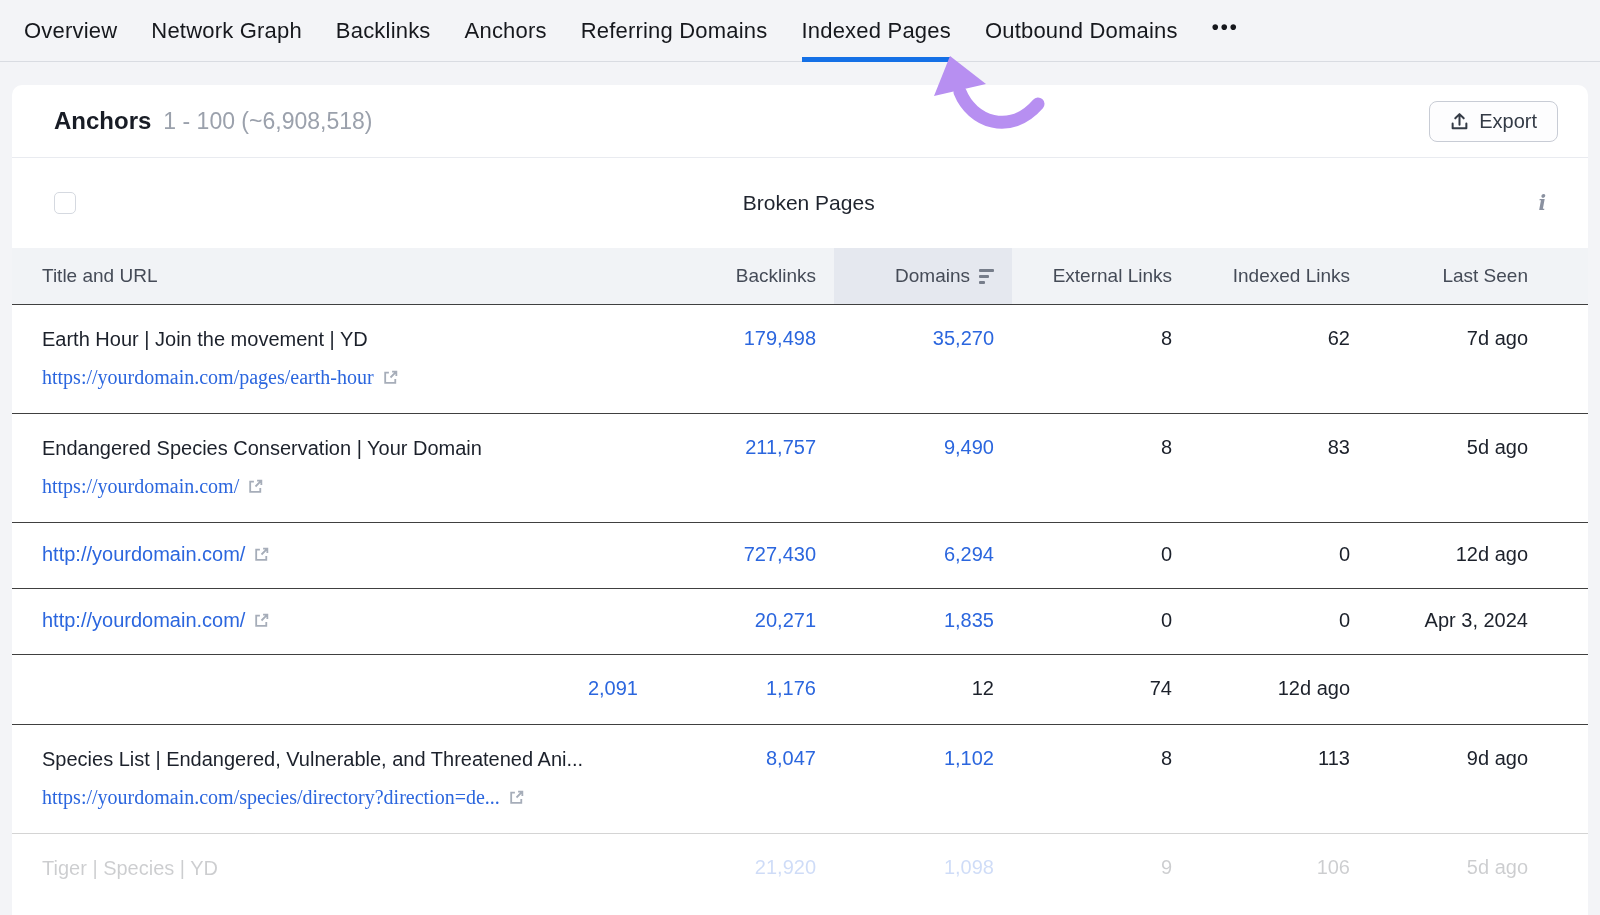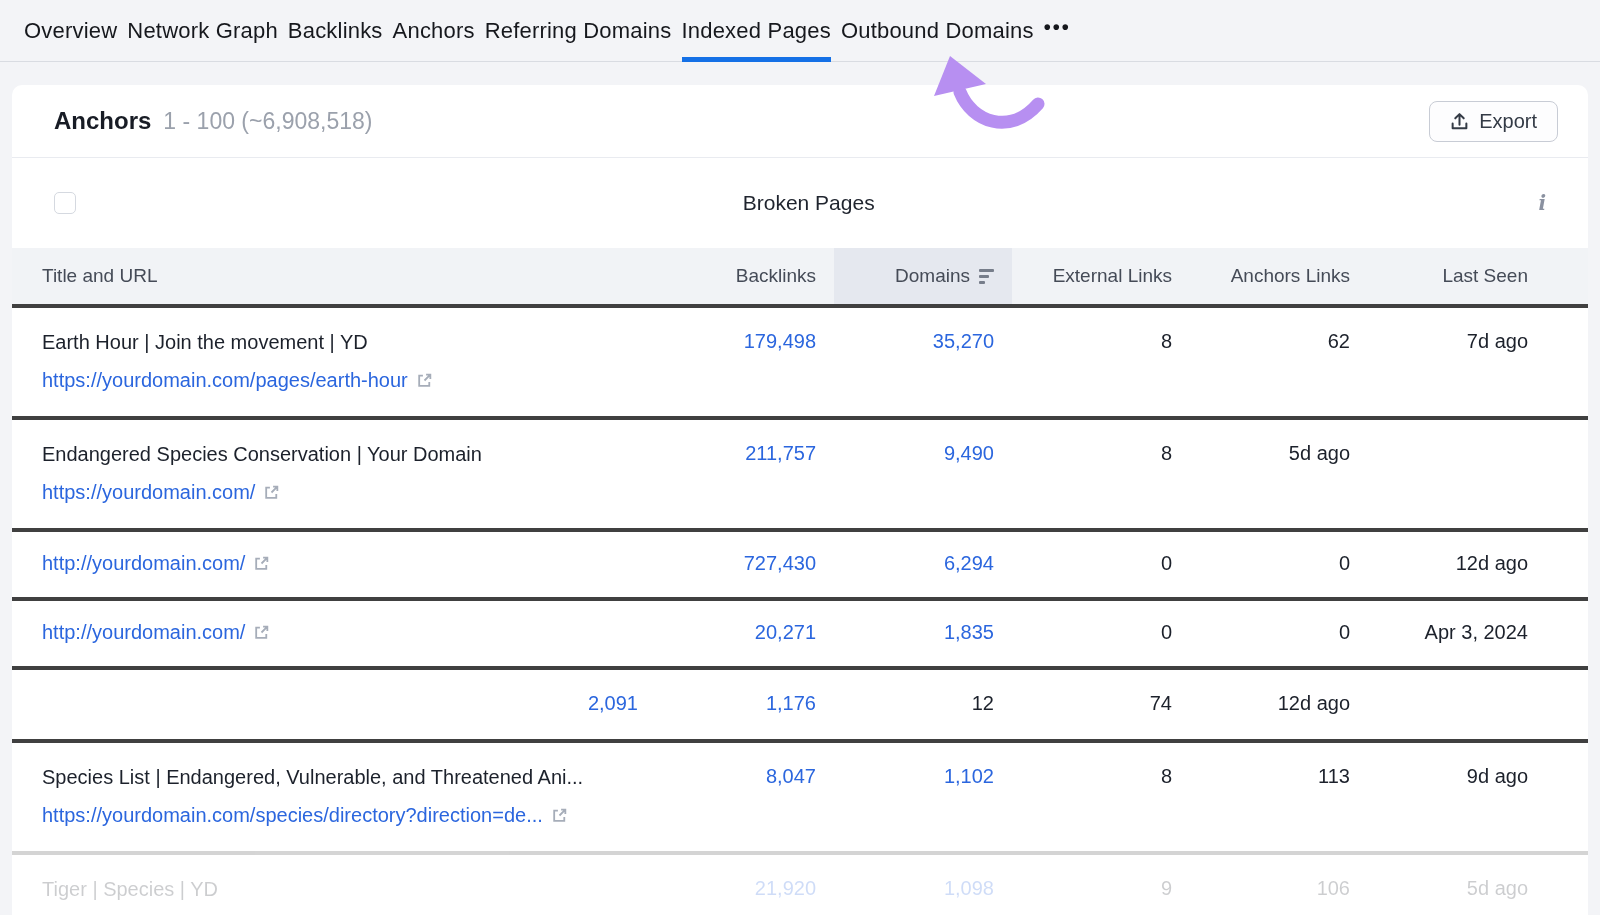--- a/index.html
+++ b/index.html
@@ -1,20 +1,20 @@
 <!DOCTYPE html>
 <html><head>
 <meta charset="utf-8">
 <style>
   * { margin:0; padding:0; box-sizing:border-box; }
   html,body { width:1600px; height:915px; overflow:hidden;
     font-family:"Liberation Sans", sans-serif; background:#f3f4f7; }
 
   
-  .topnav { height:62px; display:flex; align-items:stretch; gap:10px;
+  .topnav { height:62px; display:flex; align-items:stretch; gap:34px;
     padding:0 24px; border-bottom:1px solid #d9dce2; background:#f3f4f7; position:relative; }
   .tab { display:flex; align-items:center; font-size:22px; font-weight:500;
     letter-spacing:.2px; color:#16181d; position:relative; cursor:pointer; white-space:nowrap; }
   .tab.active::after { content:""; position:absolute; left:0; right:0; bottom:-1px;
     height:5px; background:var(--accent); }
   .tab-more { display:flex; align-items:center; font-size:20px; font-weight:700;
     color:#16181d; letter-spacing:2px; cursor:pointer; padding-bottom:6px; }
 
   
   .annot-arrow { position:absolute; left:880px; top:42px; width:190px; height:100px;
@@ -46,26 +46,26 @@
   .thead { background:#f1f3f6; }
   .th { display:flex; align-items:center; justify-content:flex-end; height:56px;
     font-size:19px; color:#454b57; padding-right:18px; white-space:nowrap; }
   .th-first { justify-content:flex-start; padding-left:30px; }
   .th-sorted { background:#e5e8ef; }
   .sort-icon { display:inline-flex; flex-direction:column; gap:3px; margin-left:9px; }
   .sort-icon i { display:block; height:3px; background:#767d8a; border-radius:1px; }
   .sort-icon i:nth-child(1){ width:15px; } .sort-icon i:nth-child(2){ width:10px; }
   .sort-icon i:nth-child(3){ width:6px; }
 
-  .trow { border-top:4px solid #404040; padding-top:22px; padding-bottom:24px; }
+  .trow { border-top:1px solid #404040; padding-top:22px; padding-bottom:24px; }
   .trow.single { padding-top:20px; padding-bottom:22px; }
   .trow.faded { opacity:.22; }
   .tcell-title { padding-left:30px; }
   .row-title { font-size:20px; color:#1c212b; line-height:1.2; white-space:nowrap; }
-  .row-url { margin-top:15px; }
+  .row-url { margin-top:15px;font-family:Liberation Serif, serif; }
   .link { font-size:20px; color:#2b66de; text-decoration:none; cursor:pointer; white-space:nowrap; }
   .ext-icon { color:#a6adb9; margin-left:8px; vertical-align:-2px; cursor:pointer; }
   .num { font-size:20px; text-align:right; padding-right:18px; white-space:nowrap; }
   .num a { color:#2b66de; text-decoration:none; cursor:pointer; }
   .plain { color:#1c212b; }
 
   :root { --accent:#1470e6; }
 </style>
 </head>
 <body>
@@ -114,21 +114,21 @@
     <div class="th">Backlinks</div>
     <div class="th th-sorted">
       <span>Domains</span>
       <span class="sort-icon">
           <i></i>
           <i></i>
           <i></i>
         </span>
     </div>
     <div class="th">External Links</div>
-    <div class="th">Anchors Links</div>
+    <div class="th">Indexed Links</div>
     <div class="th">Last Seen</div>
   </div>
 
   <div class="grid trow">
     <div class="tcell-title">
       <div class="row-title">Earth Hour | Join the movement | YD</div>
       <div class="row-url"><a class="link">https://yourdomain.com/pages/earth-hour</a><svg class="ext-icon" width="17" height="17" viewBox="0 0 16 16">
             <path d="M6.5 3.5 H3 V13 h9.5 V9.5" fill="none" stroke="currentColor" stroke-width="1.7"></path>
             <path d="M9.5 2.5 h4 v4 M13.2 2.8 L8 8" fill="none" stroke="currentColor" stroke-width="1.7"></path>
           </svg></div>
@@ -144,20 +144,21 @@
     <div class="tcell-title">
       <div class="row-title">Endangered Species Conservation | Your Domain</div>
       <div class="row-url"><a class="link">https://yourdomain.com/</a><svg class="ext-icon" width="17" height="17" viewBox="0 0 16 16">
             <path d="M6.5 3.5 H3 V13 h9.5 V9.5" fill="none" stroke="currentColor" stroke-width="1.7"></path>
             <path d="M9.5 2.5 h4 v4 M13.2 2.8 L8 8" fill="none" stroke="currentColor" stroke-width="1.7"></path>
           </svg></div>
     </div>
     <div class="num"><a>211,757</a></div>
     <div class="num"><a>9,490</a></div>
     <div class="num plain">8</div>
+    <div class="num plain">83</div>
     <div class="num plain">5d ago</div>
   </div>
 
   <div class="grid trow single">
     <div class="tcell-title">
       <a class="link">http://yourdomain.com/</a><svg class="ext-icon" width="17" height="17" viewBox="0 0 16 16">
           <path d="M6.5 3.5 H3 V13 h9.5 V9.5" fill="none" stroke="currentColor" stroke-width="1.7"></path>
           <path d="M9.5 2.5 h4 v4 M13.2 2.8 L8 8" fill="none" stroke="currentColor" stroke-width="1.7"></path>
         </svg>
     </div>

